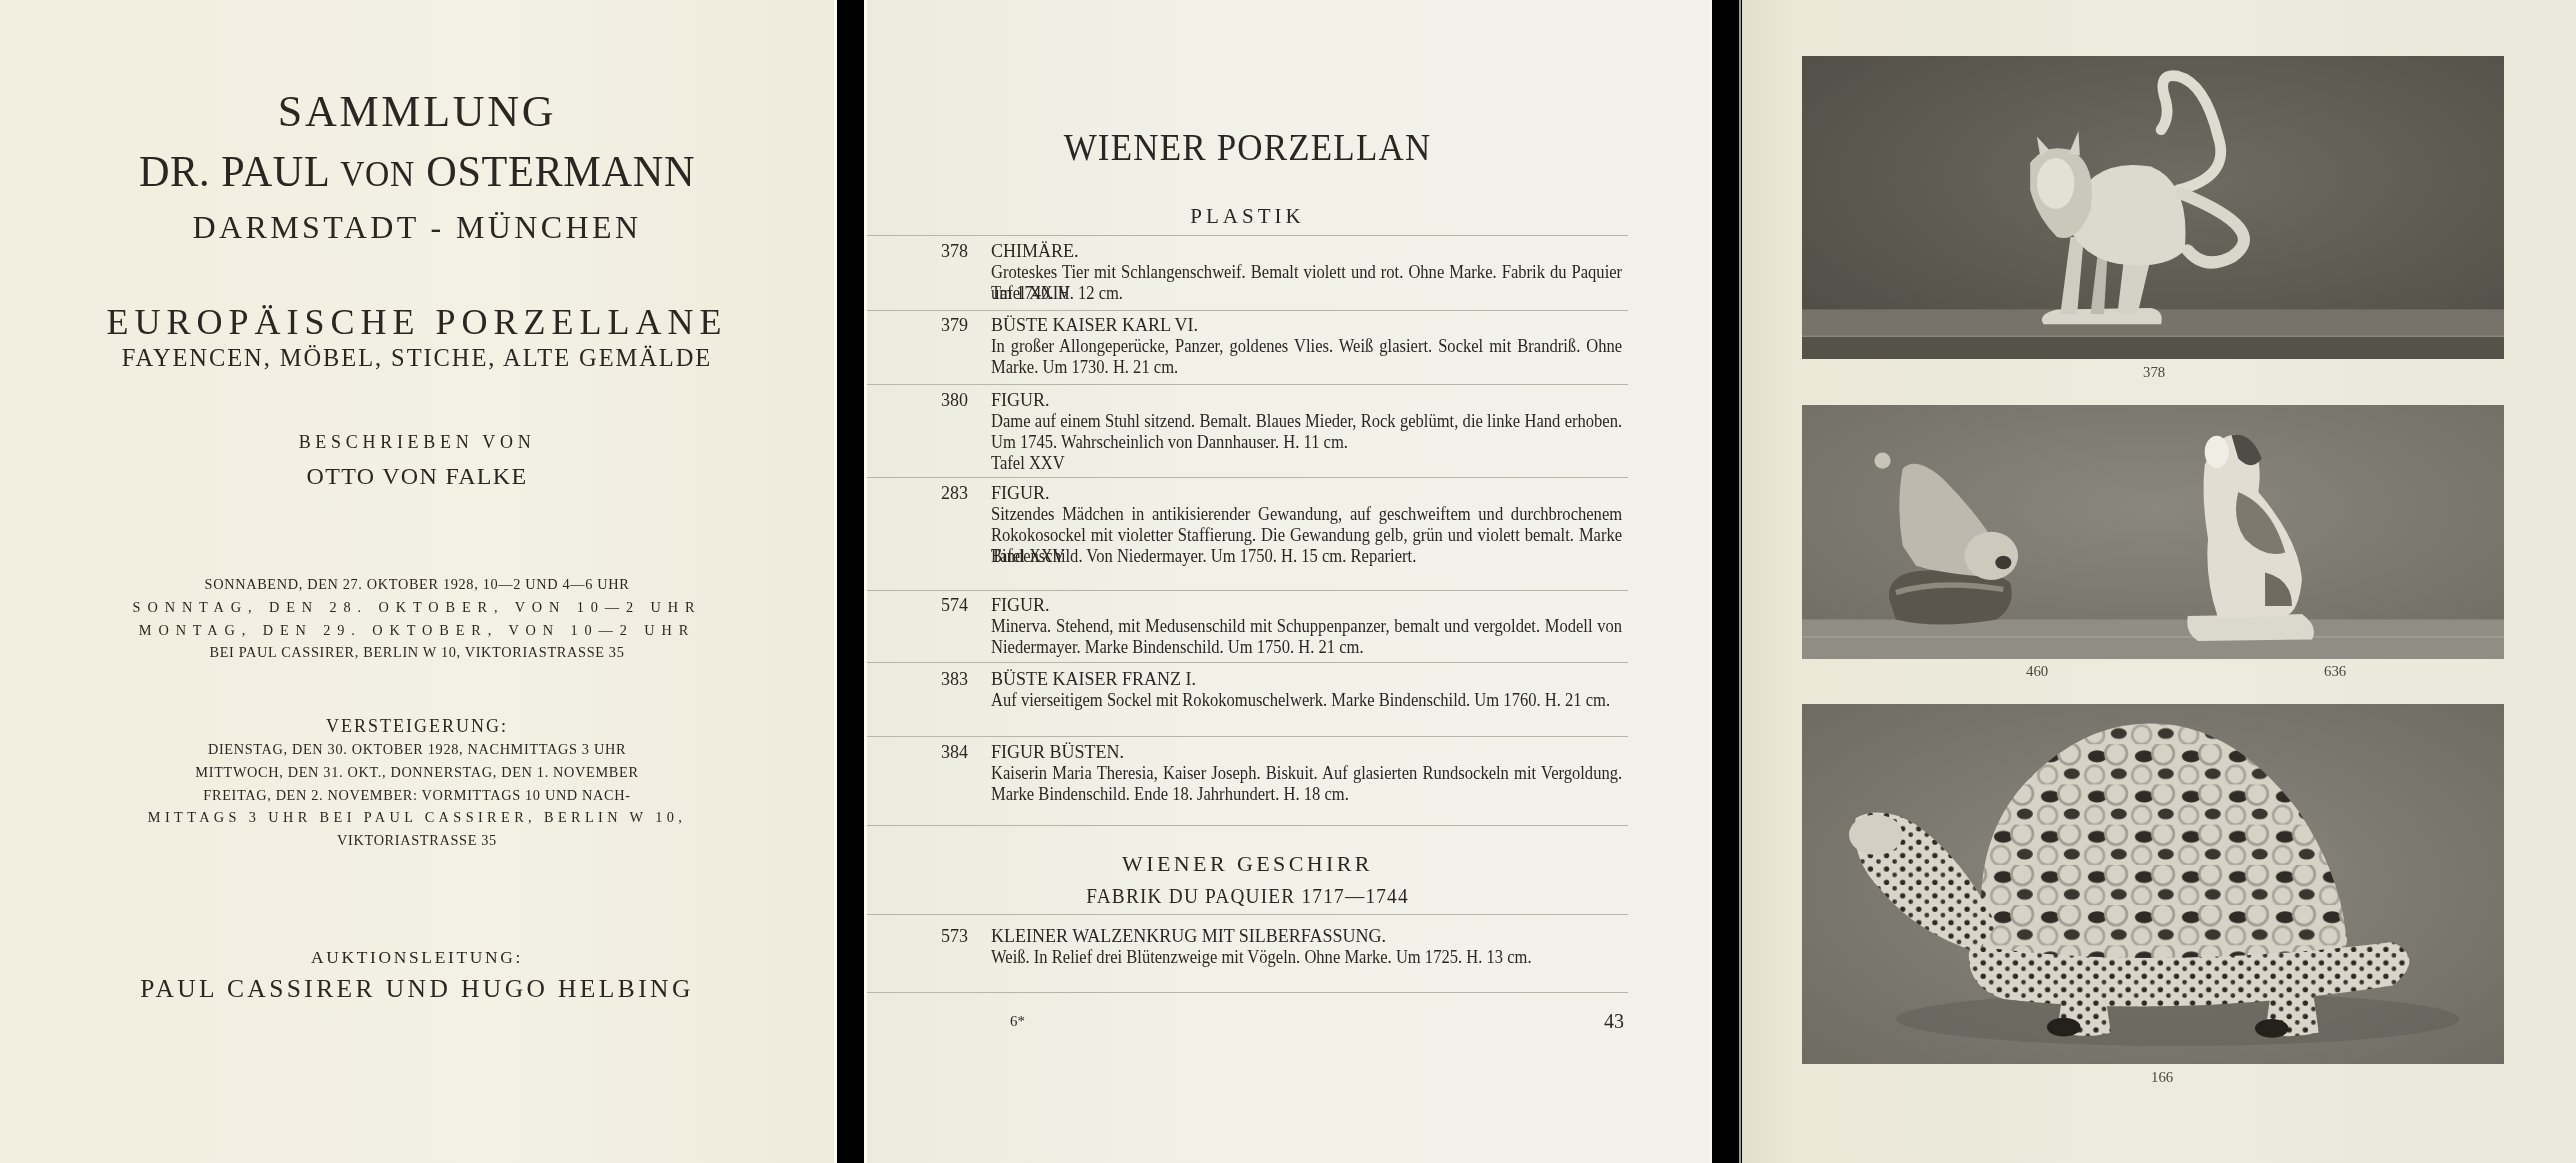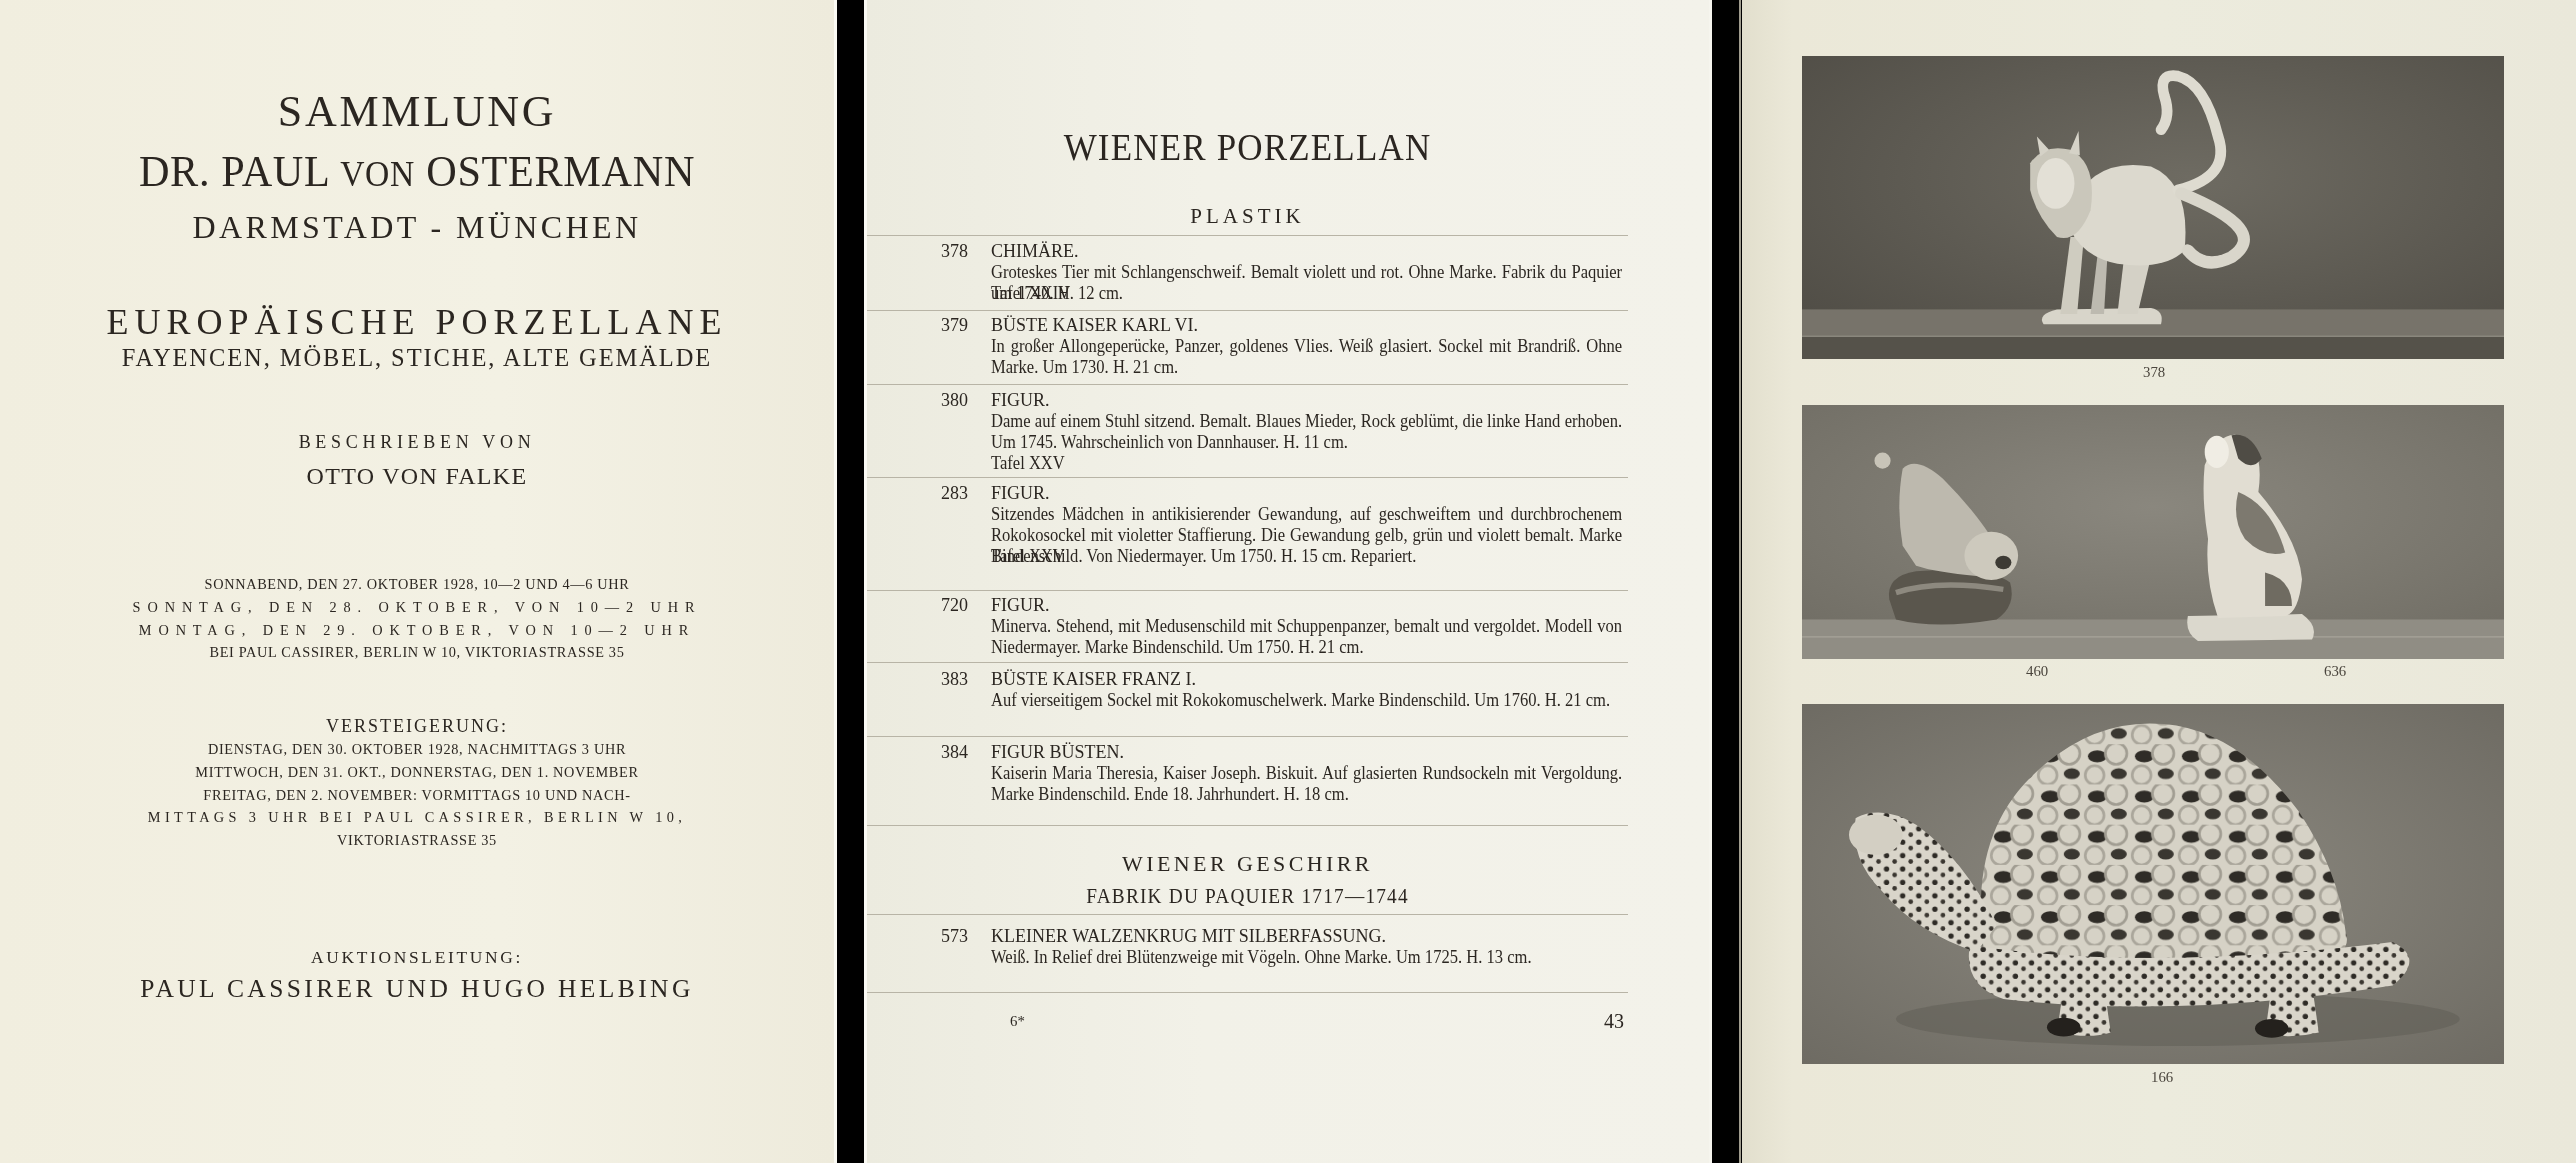--- a/index.html
+++ b/index.html
@@ -120,21 +120,21 @@
   <div class="m-rule" style="top:477px"></div>
 
   <div class="lot" style="top:483px;height:107px">
     <span class="num">283</span>
     <span class="title">FIGUR.</span>
     <div class="desc"><span>Sitzendes Mädchen in antikisierender Gewandung, auf geschweiftem und durchbrochenem Rokokosockel mit violetter Staffierung. Die Gewandung gelb, grün und violett bemalt. Marke Bindenschild. Von Niedermayer. Um 1750. H. 15 cm. Repariert.</span><span class="tafel" style="margin-top:-21px">Tafel XXV</span></div>
   </div>
   <div class="m-rule" style="top:590px"></div>
 
   <div class="lot" style="top:595px;height:67px">
-    <span class="num">720</span>
+    <span class="num">574</span>
     <span class="title">FIGUR.</span>
     <div class="desc"><span>Minerva. Stehend, mit Medusenschild mit Schuppenpanzer, bemalt und vergoldet. Modell von Niedermayer. Marke Bindenschild. Um 1750. H. 21 cm.</span></div>
   </div>
   <div class="m-rule" style="top:662px"></div>
 
   <div class="lot" style="top:669px;height:67px">
     <span class="num">383</span>
     <span class="title">BÜSTE KAISER FRANZ I.</span>
     <div class="desc"><span>Auf vierseitigem Sockel mit Rokokomuschelwerk. Marke Bindenschild. Um 1760. H. 21 cm.</span></div>
   </div>

